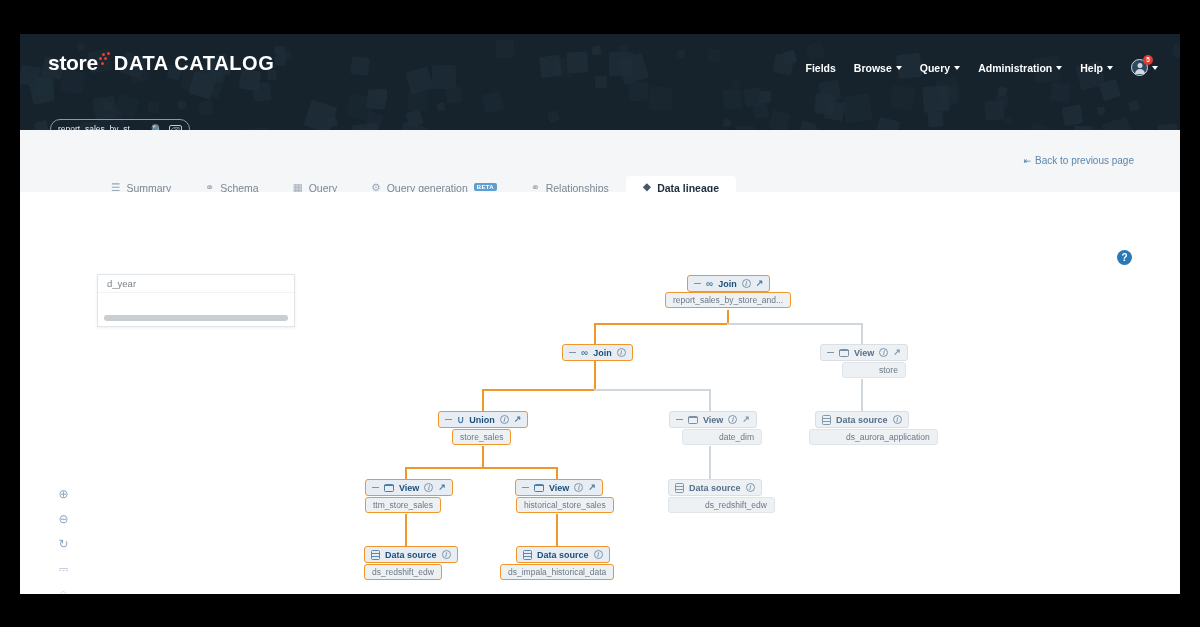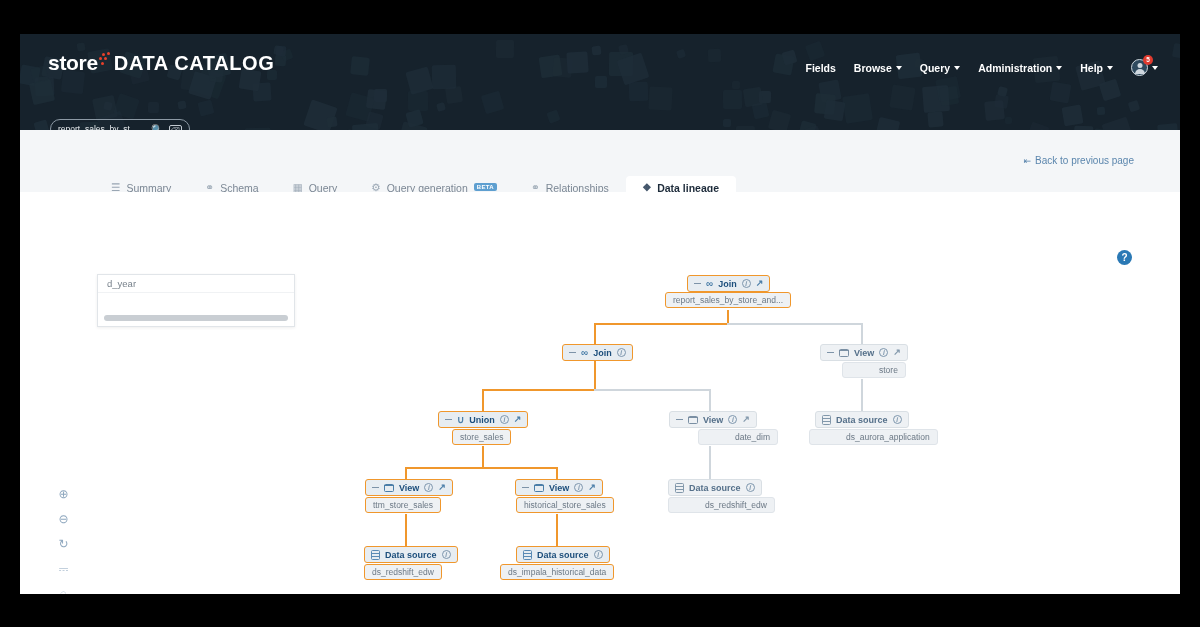--- a/index.html
+++ b/index.html
@@ -566,21 +566,21 @@
           <div class="node-label" style="position: absolute; left: 480px; top: 373px; margin-left: 0px;">ds_impala_historical_data</div>
         </div>
         <div class="node gray" style="left: 0px; top: 0px;">
           <div class="node-head" style="position: absolute; left: 649px; top: 219px;">
             <span class="nh-minus"></span>
             <span class="view-ico"></span>
             <span>View</span>
             <span class="nh-info">i</span>
             <span class="nh-ext">↗</span>
           </div>
-          <div class="node-label" style="position: absolute; left: 662px; top: 238px; margin-left: 16px;">date_dim</div>
+          <div class="node-label" style="position: absolute; left: 662px; top: 238px; margin-left: 0px;">date_dim</div>
         </div>
         <div class="node gray" style="left: 0px; top: 0px;">
           <div class="node-head" style="position: absolute; left: 648px; top: 287px;">
             <span class="db-ico"></span>
             <span>Data source</span>
             <span class="nh-info">i</span>
           </div>
           <div class="node-label" style="position: absolute; left: 648px; top: 306px; margin-left: 0px;">ds_redshift_edw</div>
         </div>
         <div class="node gray" style="left: 0px; top: 0px;">

